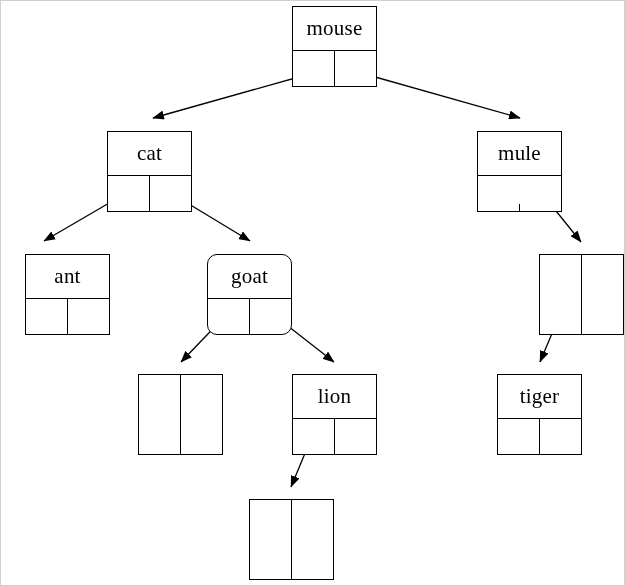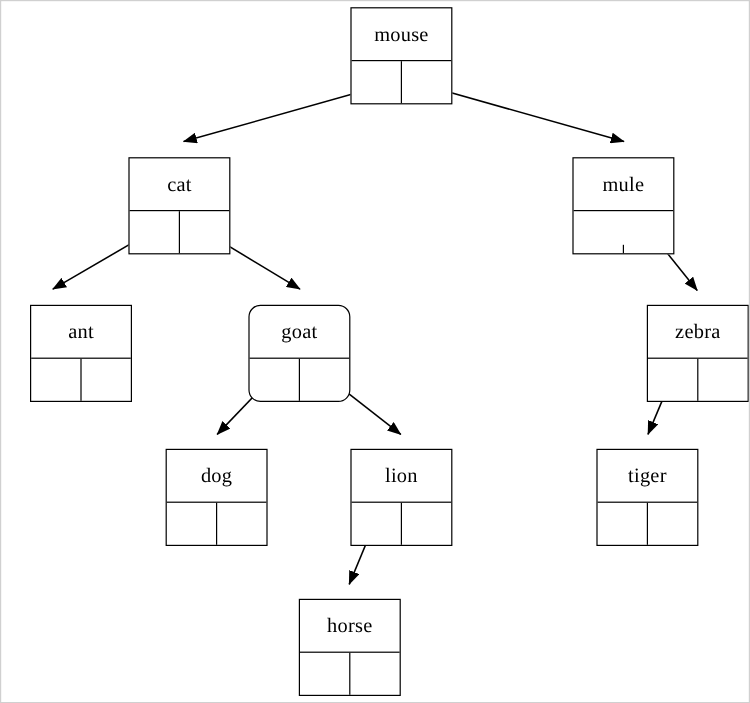--- a/index.html
+++ b/index.html
@@ -34,21 +34,21 @@
     display: flex;
     flex-direction: column;
   }
   .node-label {
     flex: 0 0 43px;
     height: 43px;
     border-bottom: 1.4px solid #000000;
     display: flex;
     align-items: center;
     justify-content: center;
-    font-size: 17px;
+    font-size: 21px;
     line-height: 1;
     color: #000000;
     letter-spacing: 0.2px;
     user-select: none;
   }
   .node-pointers {
     flex: 1 1 auto;
     display: flex;
   }
   .ptr-cell {
@@ -113,49 +113,46 @@
         </div>
       </div>
       <div class="tree-node" style="left: 206px; top: 253px; width: 85px; height: 81px; border-radius: 10px;">
         <div class="node-label">goat</div>
         <div class="node-pointers">
           <div class="ptr-cell left"></div>
           <div class="ptr-cell right"></div>
         </div>
       </div>
       <div class="tree-node" style="left: 538px; top: 253px; width: 85px; height: 81px;">
-        <div class="node-label">zebra</div>
         <div class="node-pointers">
           <div class="ptr-cell left"></div>
           <div class="ptr-cell right"></div>
         </div>
       </div>
       <div class="tree-node" style="left: 137px; top: 373px; width: 85px; height: 81px;">
-        <div class="node-label">dog</div>
         <div class="node-pointers">
           <div class="ptr-cell left"></div>
           <div class="ptr-cell right"></div>
         </div>
       </div>
       <div class="tree-node" style="left: 291px; top: 373px; width: 85px; height: 81px;">
         <div class="node-label">lion</div>
         <div class="node-pointers">
           <div class="ptr-cell left"></div>
           <div class="ptr-cell right"></div>
         </div>
       </div>
       <div class="tree-node" style="left: 496px; top: 373px; width: 85px; height: 81px;">
         <div class="node-label">tiger</div>
         <div class="node-pointers">
           <div class="ptr-cell left"></div>
           <div class="ptr-cell right"></div>
         </div>
       </div>
       <div class="tree-node" style="left: 248px; top: 498px; width: 85px; height: 81px;">
-        <div class="node-label">horse</div>
         <div class="node-pointers">
           <div class="ptr-cell left"></div>
           <div class="ptr-cell right"></div>
         </div>
       </div>
     </div>
 
 </div>
 
 </body></html>

